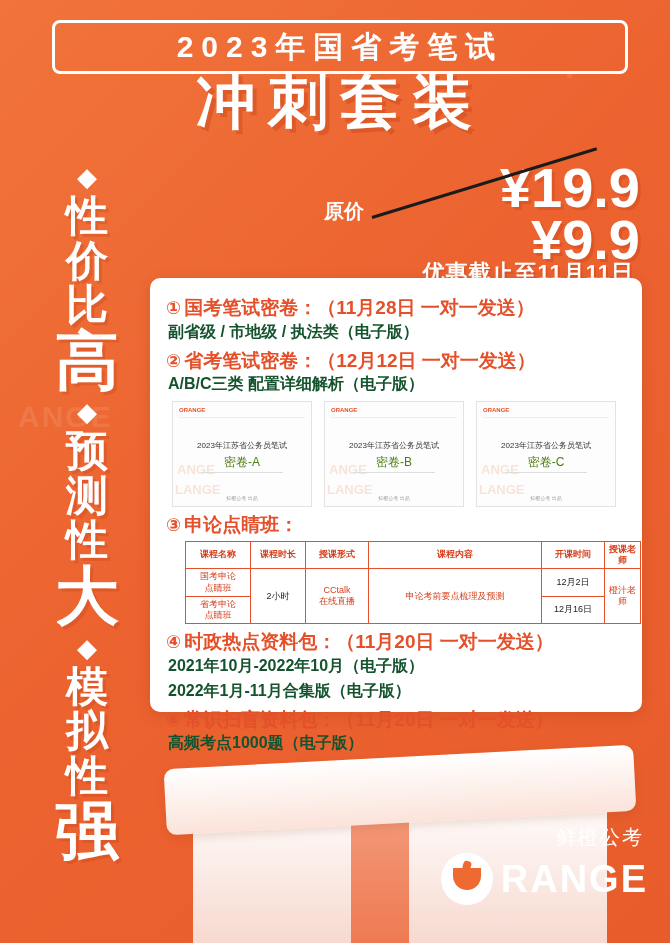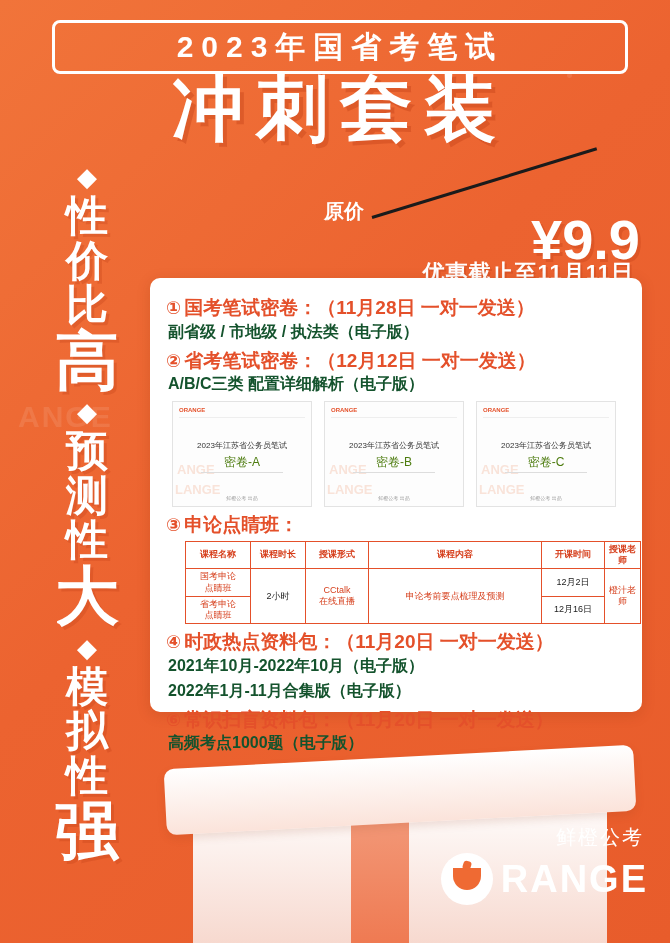--- a/index.html
+++ b/index.html
@@ -28,21 +28,21 @@
     position:absolute;top:20px;left:52px;width:570px;height:48px;
     border:3px solid #ffffff;border-radius:8px;
     display:flex;align-items:center;justify-content:center;
   }
   .title-bar span{
     color:#ffffff;font-size:30px;font-weight:bold;letter-spacing:8px;
   }
   .big-title{
     position:absolute;top:72px;left:40px;width:600px;
     text-align:center;color:#ffffff;
-    font-size:72px;font-weight:bold;letter-spacing:12px;
+    font-size:60px;font-weight:bold;letter-spacing:12px;
     line-height:1.0;
     text-shadow:4px 4px 0 rgba(190,60,20,0.35);
   }
   
   .price-wrap{
     position:absolute;top:160px;right:26px;width:330px;height:110px;
   }
   .old-price{
     position:absolute;left:10px;top:38px;
     color:#ffffff;font-size:20px;font-weight:bold;
@@ -186,20 +186,21 @@
   <div class="wm" style="left:520px;top:440px;">RANGE</div>
 
   <div class="title-bar">
     <span>2023年国省考笔试</span>
   </div>
 
   <div class="big-title">冲刺套装</div>
 
   <div class="price-wrap">
     <div class="old-price">原价</div>
+    <div class="price1">¥19.9</div>
     <div class="strike"></div>
     <div class="price2">¥9.9</div>
   </div>
 
   <div class="deadline">优惠截止至11月11日</div>
 
   <div class="left-col">
     <div class="dm">◆</div>
     <div class="ch">性</div>
     <div class="ch">价</div>

